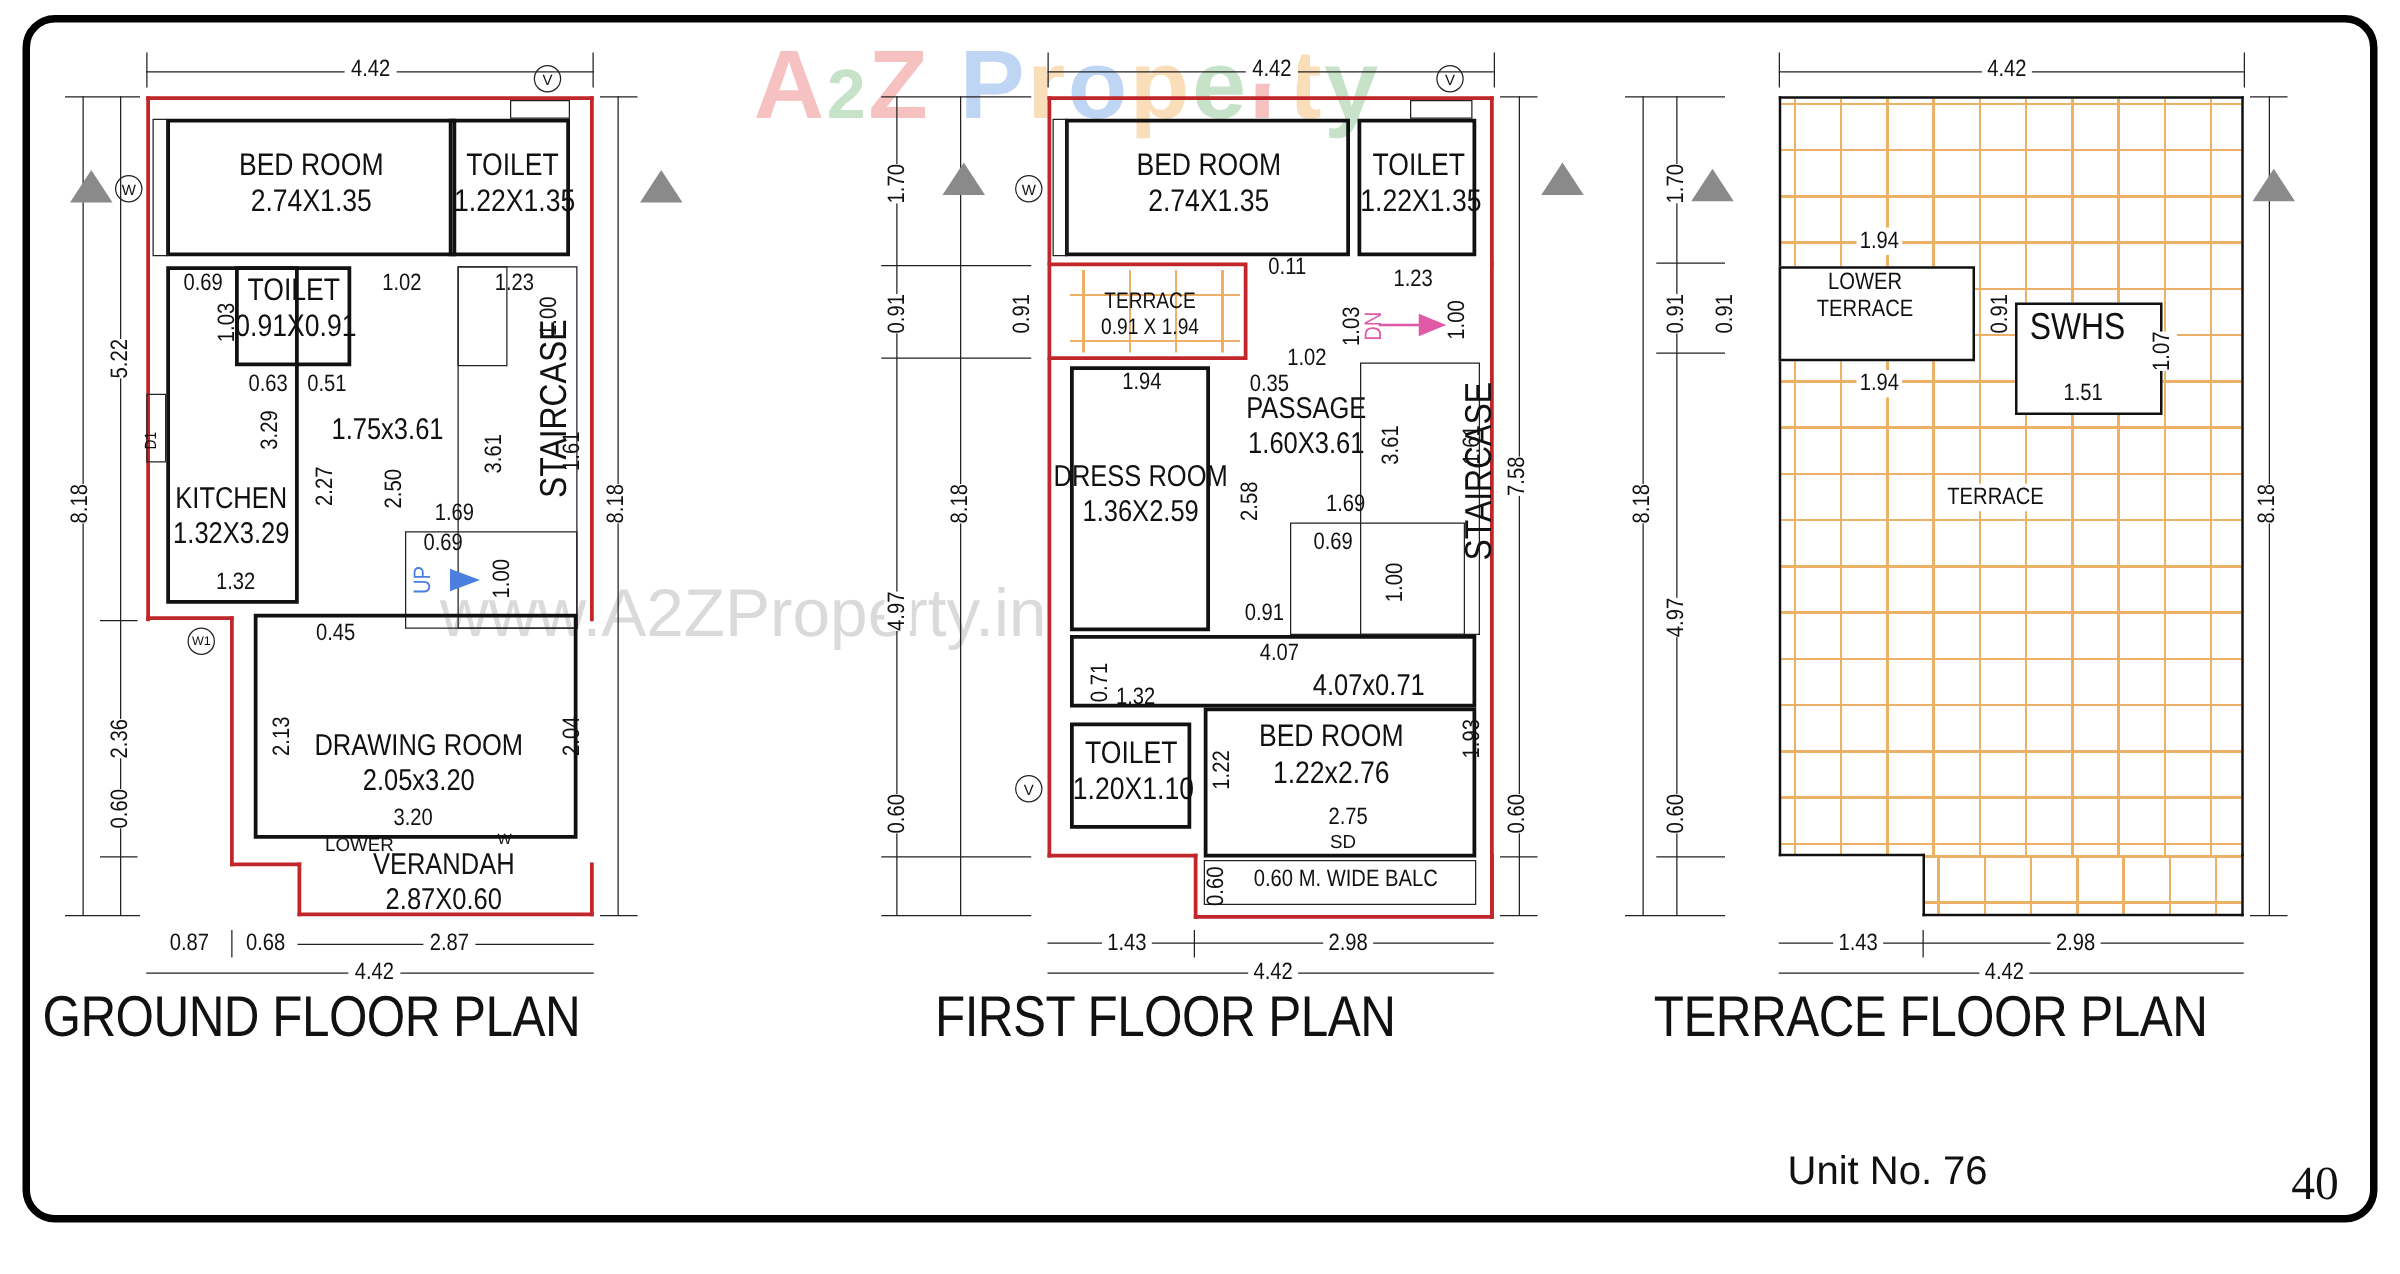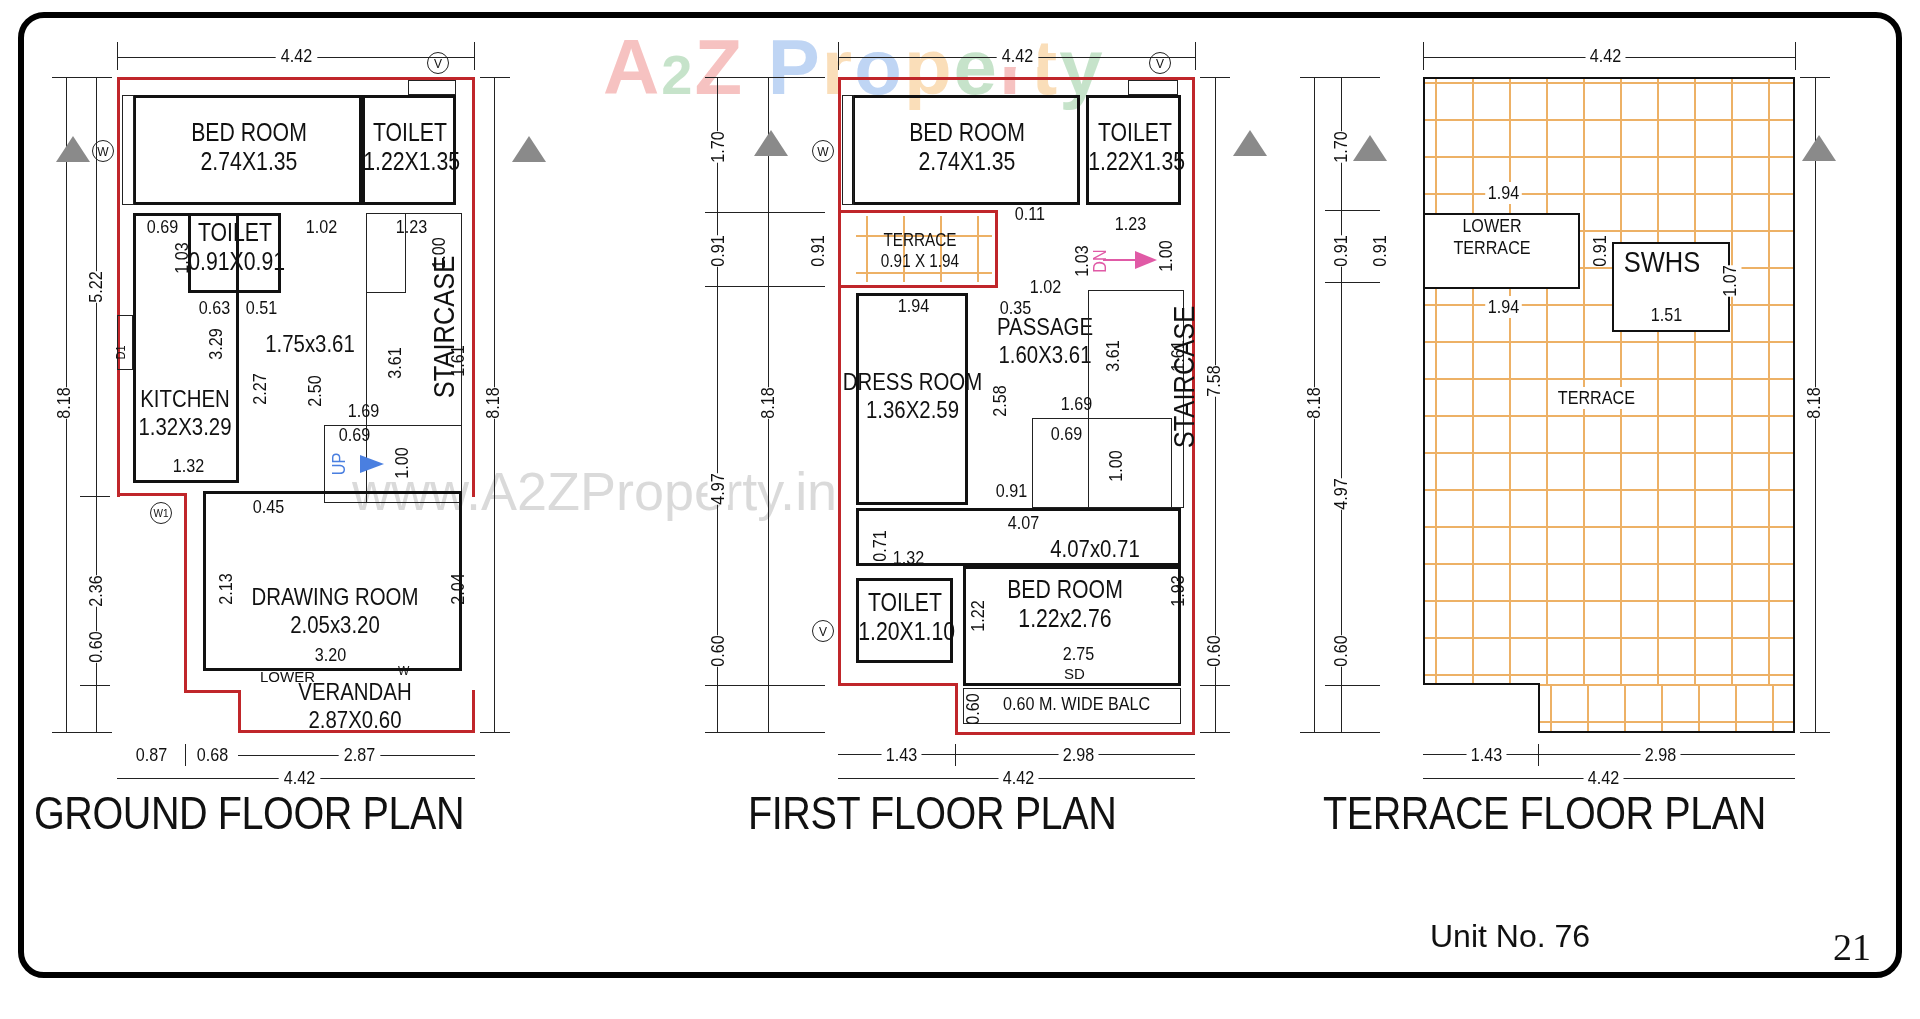--- a/index.html
+++ b/index.html
@@ -335,13 +335,13 @@
   <div class="vline" style="left:1538px;top:744px;height:22px;"></div>
   <div class="sm" style="left:1463px;top:744px;background:#fff;padding:0 5px;">1.43</div>
   <div class="sm" style="left:1637px;top:744px;background:#fff;padding:0 5px;">2.98</div>
   <div class="hline" style="left:1423px;top:778px;width:372px;"></div>
   <div class="sm" style="left:1580px;top:767px;background:#fff;padding:0 5px;">4.42</div>
 
   <div class="title" style="left:1323px;top:786px;">TERRACE FLOOR PLAN</div>
 </div>
 
 <div class="unit" style="left:1430px;top:918px;">Unit No. 76</div>
-<div class="pageno" style="left:1833px;top:925px;">21</div>
+<div class="pageno" style="left:1833px;top:925px;">40</div>
 
 </body></html>

